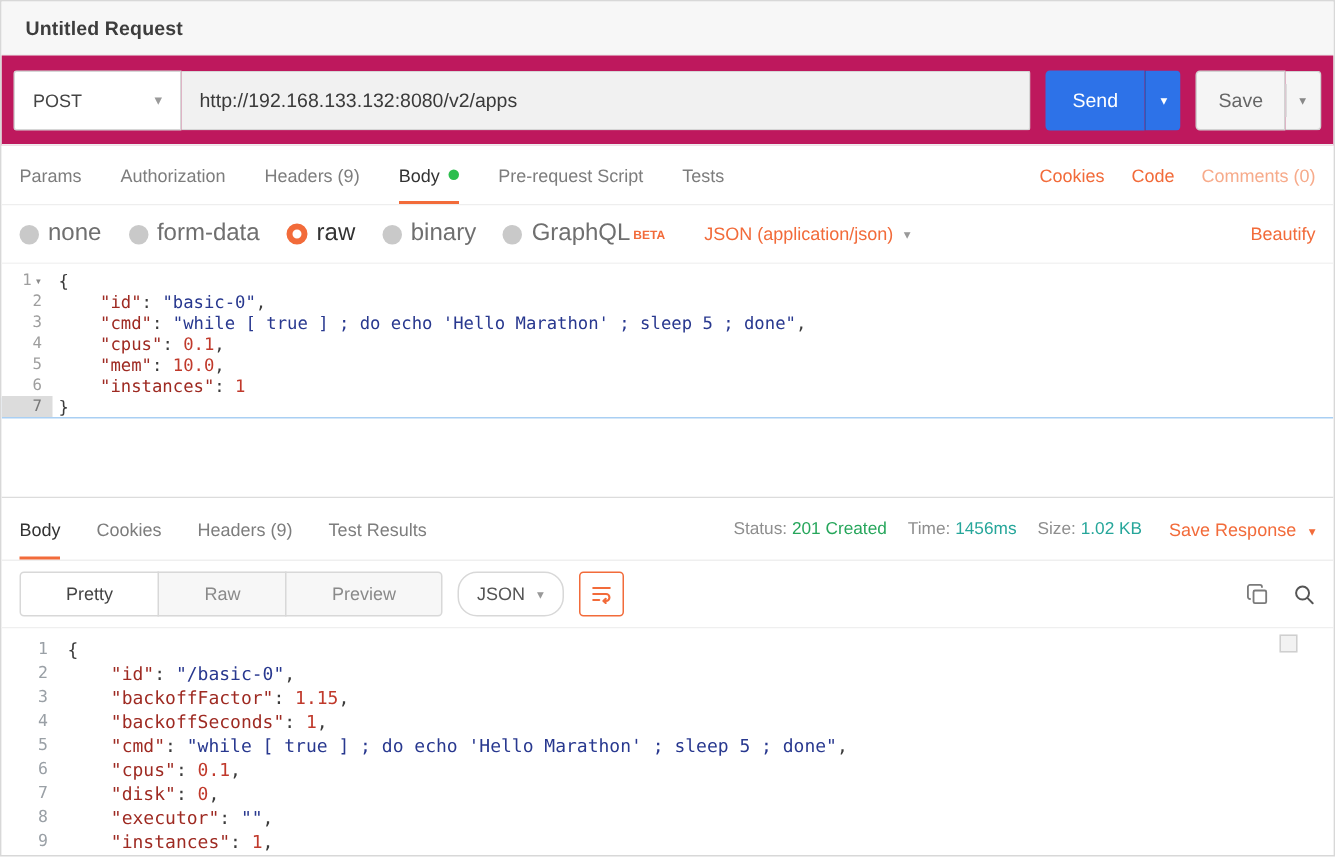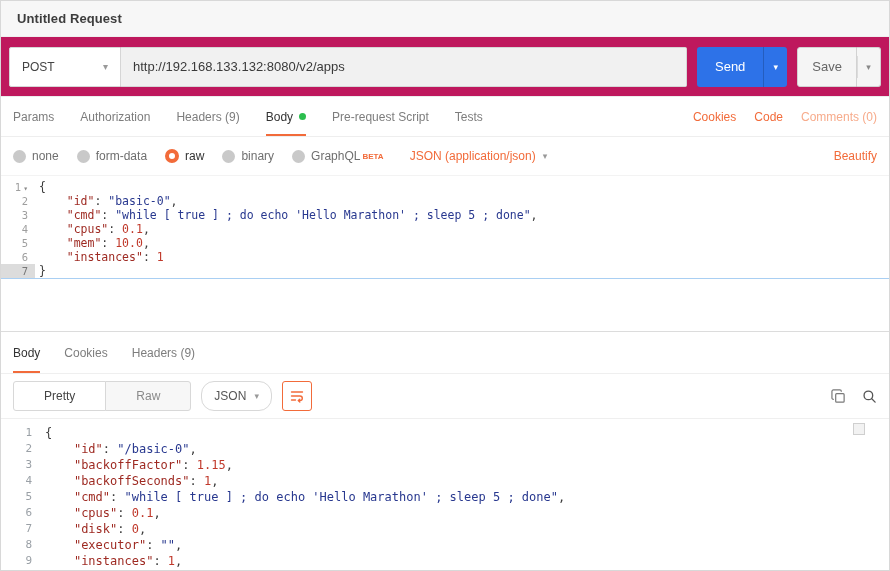--- a/index.html
+++ b/index.html
@@ -36,21 +36,21 @@
   .green-dot { width:7px; height:7px; border-radius:50%; background:#2cbe4e; margin-left:6px; display:inline-block; }
   .tabs-right { margin-left:auto; display:flex; align-items:center; }
   .link-orange { color:#f26b3a; font-size:12px; margin-left:18px; cursor:pointer; }
   .link-faded { color:#f7ab8b; }
 
   
   .typerow { height:38px; background:#fff; display:flex; align-items:center; padding:0 12px; flex:none; }
   .radio-opt { display:flex; align-items:center; margin-right:18px; cursor:pointer; }
   .radio { width:13px; height:13px; border-radius:50%; background:#c9c9c9; flex:none; }
   .radio.sel { background:#fff; border:4px solid #f26b3a; width:14px; height:14px; }
-  .radio-label { font-size:12px; color:#6f6f6f; margin-left:6px; }
+  .radio-label { font-size:16px; color:#6f6f6f; margin-left:6px; }
   .radio-opt.sel .radio-label { color:#333; }
   .beta-badge { font-size:8px; color:#f26b3a; vertical-align:super; margin-left:2px; font-weight:700; }
   .ct-select { display:flex; align-items:center; margin-left:8px; cursor:pointer; }
   .ct-label { font-size:12px; color:#f26b3a; }
   .ct-caret { font-size:9px; color:#999; margin-left:7px; }
   .beautify { margin-left:auto; font-size:12px; color:#f26b3a; cursor:pointer; }
 
   
   .editor { background:#fff; font-family:"DejaVu Sans Mono", monospace; position:relative; overflow:hidden; }
   .req-editor { height:156px; flex:none; padding-top:4px; border-top:1px solid #f3f3f3; }
@@ -190,26 +190,48 @@
   <div class="resp-header">
     <div class="tab active">
         <span>Body</span>
       </div>
     <div class="tab">
         <span>Cookies</span>
       </div>
     <div class="tab">
         <span>Headers (9)</span>
       </div>
+    <div class="tab">
+        <span>Test Results</span>
+      </div>
+    <div class="resp-meta">
+      <span class="meta-pair">
+        <span class="meta-label">Status:</span>
+        <span class="meta-green">201 Created</span>
+      </span>
+      <span class="meta-pair">
+        <span class="meta-label">Time:</span>
+        <span class="meta-teal">1456ms</span>
+      </span>
+      <span class="meta-pair">
+        <span class="meta-label">Size:</span>
+        <span class="meta-teal">1.02 KB</span>
+      </span>
+      <span class="save-response">
+        <span>Save Response</span>
+        <span class="caret">▾</span>
+      </span>
+    </div>
   </div>
 
   <div class="resp-toolbar">
     <div class="view-group">
       <button class="vbtn active">Pretty</button>
       <button class="vbtn">Raw</button>
+      <button class="vbtn">Preview</button>
     </div>
     <div class="fmt-select">
       <span>JSON</span>
       <span class="caret">▾</span>
     </div>
     <button class="wrap-btn">
       <svg width="16" height="16" viewBox="0 0 16 16" fill="none" stroke="#f26b3a" stroke-width="1.4" stroke-linecap="round" stroke-linejoin="round">
         <path d="M2.5 4h11"></path>
         <path d="M2.5 8h8.5a2.3 2.3 0 0 1 0 4.6H9.5"></path>
         <path d="M10.8 11.2 9.3 12.6l1.5 1.4"></path>

